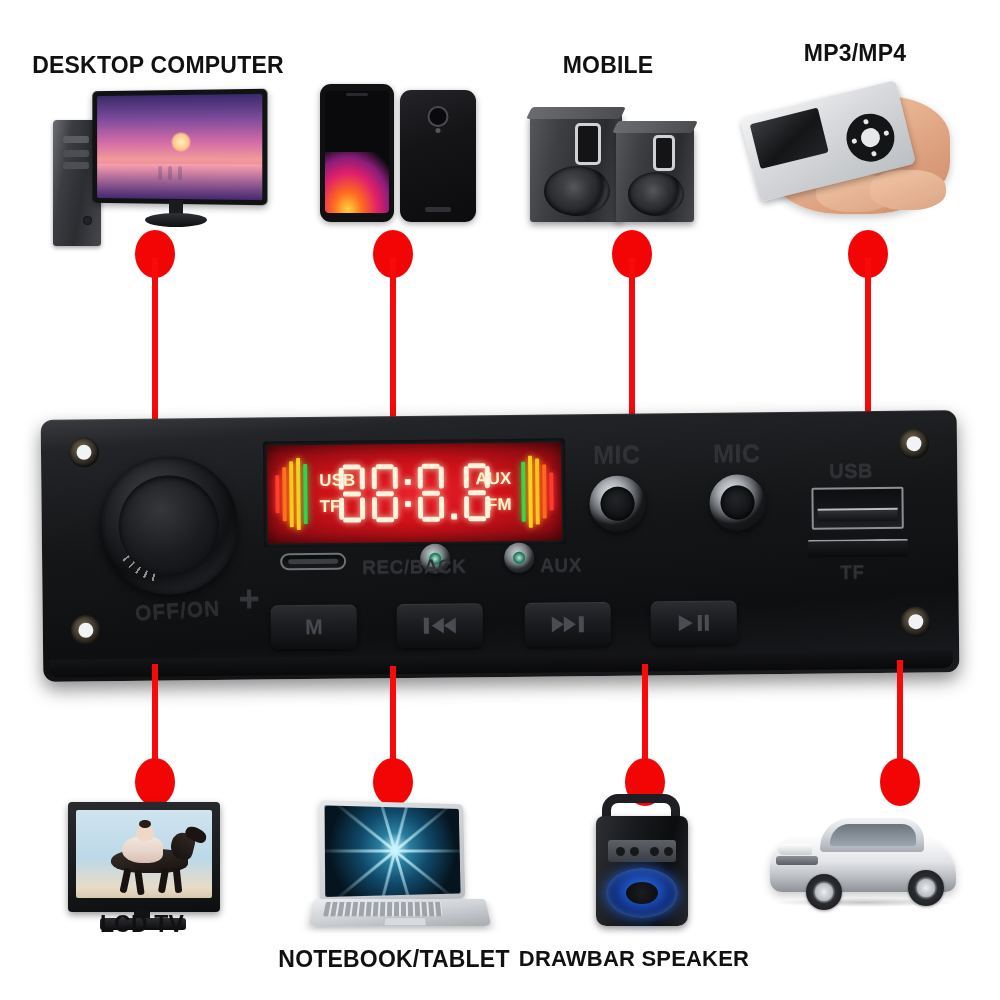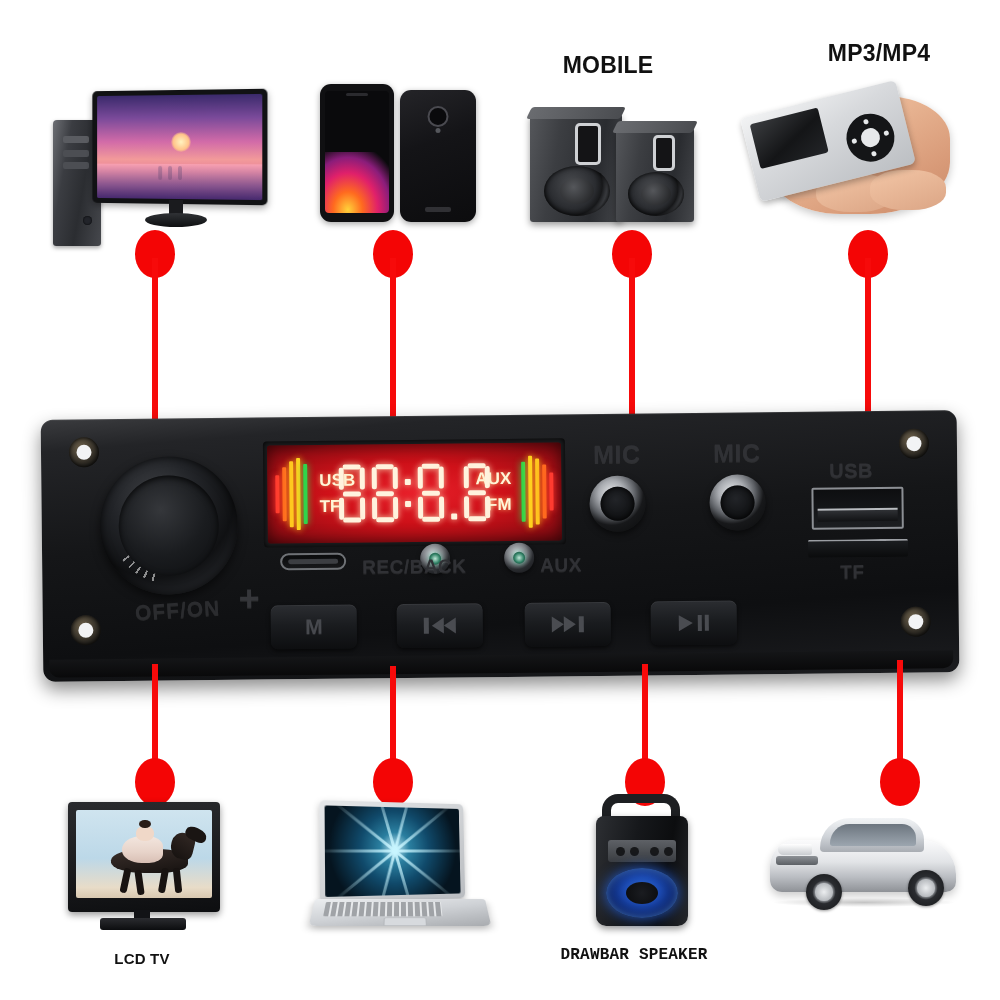--- a/index.html
+++ b/index.html
@@ -501,22 +501,23 @@
     text-shadow:0 1px 0 rgba(255,255,255,.08);
   }
   .btn svg{display:block;}
   .btn svg path, .btn svg rect{fill:#4a4c51;}
 </style>
 </head>
 <body>
 
 <div class="stage">
 
+  <div class="dev-label" style="left:158px;top:52px;font-size:23px;">DESKTOP COMPUTER</div>
   <div class="dev-label" style="left:608px;top:52px;font-size:23px;">MOBILE</div>
-  <div class="dev-label" style="left:879px;top:40px;font-size:23px;">MP3/MP4</div>
+  <div class="dev-label" style="left:855px;top:40px;font-size:23px;">MP3/MP4</div>
 
   <div class="art" style="left:45px;top:82px;width:230px;height:130px;">
     <div class="pc-tower"></div>
     <div class="pc-mon-frame">
       <div class="pc-mon-screen">
         <div class="pc-sun"></div>
         <div class="pc-fig" style="left:38%;"></div>
         <div class="pc-fig" style="left:44%;"></div>
         <div class="pc-fig" style="left:50%;"></div>
       </div>
@@ -786,16 +787,17 @@
     <div class="car-shadow"></div>
     <div class="car-body"></div>
     <div class="car-cabin"></div>
     <div class="car-glass"></div>
     <div class="car-light"></div>
     <div class="car-grille"></div>
     <div class="car-wheel" style="left:48px;top:62px;"></div>
     <div class="car-wheel" style="left:150px;top:58px;"></div>
   </div>
 
-  <div class="dev-label" style="left:142px;top:950px;font-size:15px;">LCD TV</div>
-  <div class="dev-label" style="left:634px;top:946px;font-size:16px;font-family:Liberation Mono, monospace;">DRAWBAR SPEAKER</div>
+  <div class="dev-label" style="left:142px;top:911px;font-size:23px;">LCD TV</div>
+  <div class="dev-label" style="left:394px;top:946px;font-size:23px;">NOTEBOOK/TABLET</div>
+  <div class="dev-label" style="left:634px;top:946px;font-size:22px;">DRAWBAR SPEAKER</div>
 
 </div>
 
 </body></html>

